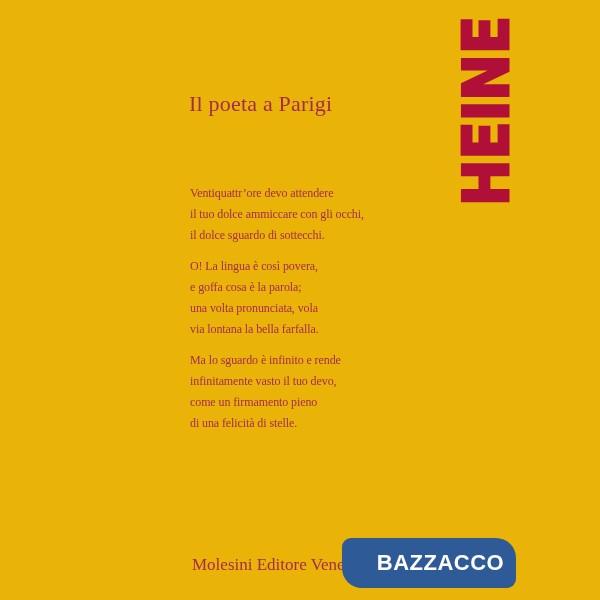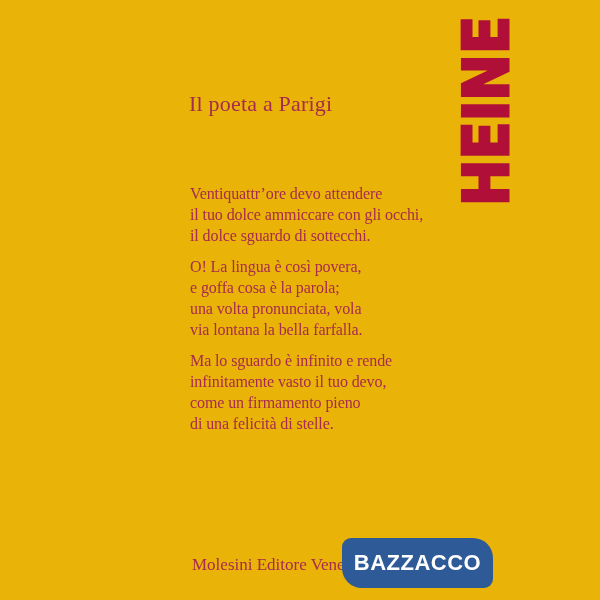--- a/index.html
+++ b/index.html
@@ -27,21 +27,21 @@
   .poem {
     position: absolute;
     left: 190px;
     top: 183px;
     width: 290px;
   }
   .stanza {
     margin: 0 0 10px 0;
   }
   .poem-line {
-    font-size: 16px;
+    font-size: 12px;
     line-height: 21px;
     color: var(--ink_red);
     letter-spacing: -0.1px;
     white-space: nowrap;
   }
   .logo-wrap {
     position: absolute;
     left: 457px;
     top: 7px;
     width: 62px;
@@ -61,20 +61,21 @@
     left: 342px;
     top: 538px;
     width: 151px;
     height: 50px;
     background: var(--badge_blue);
     border-radius: 9px 20px 9px 20px;
     display: flex;
     align-items: center;
     justify-content: center;
     z-index: 2;
+    padding-left: 23px;
   }
   .badge-label {
     font-family: "Liberation Sans", sans-serif;
     font-weight: bold;
     font-size: 22px;
     letter-spacing: 0.5px;
     color: var(--badge_text);
     white-space: nowrap;
   }
 </style>

